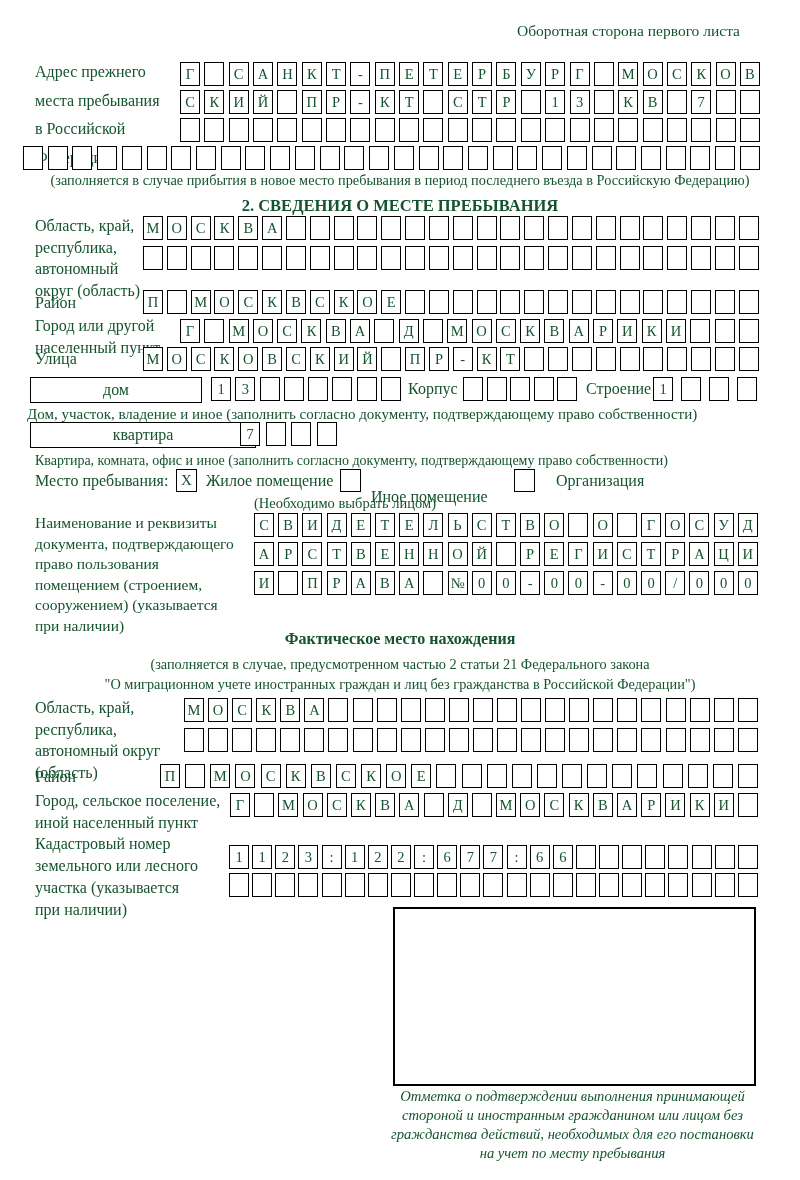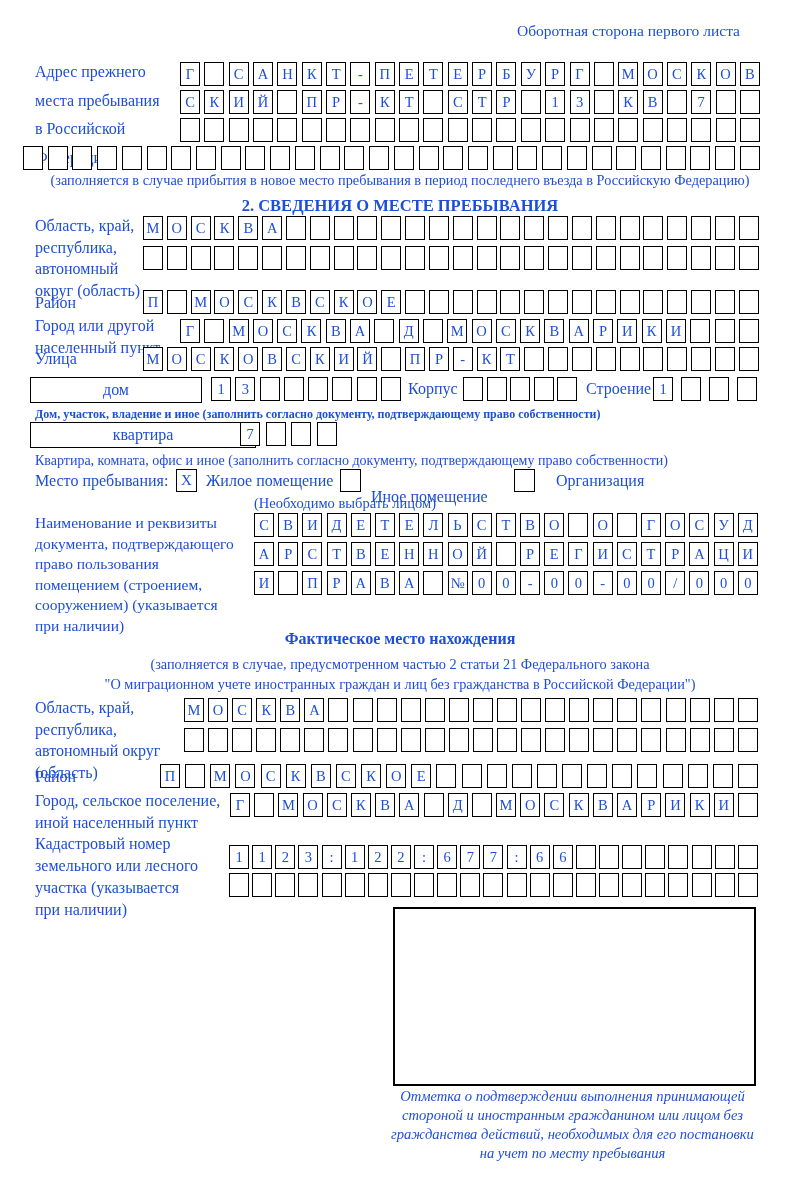--- a/index.html
+++ b/index.html
@@ -1,16 +1,16 @@
 <!DOCTYPE html>
 <html><head>
 <meta charset="utf-8">
 <style>
   html,body{margin:0;padding:0;background:#fff;}
-  .page{position:relative;width:800px;height:1180px;background:#fff;color:#1d4ed8;
+  .page{position:relative;width:800px;height:1180px;background:#fff;color:#14532d;
         font-family:"Liberation Serif","DejaVu Serif",serif;overflow:hidden;}
   .abs{position:absolute;}
   .hdr{position:absolute;top:22px;right:60px;font-size:15.5px;}
   .lbl{position:absolute;font-size:16px;line-height:21.5px;white-space:pre-line;}
   .lbl.tall{line-height:28.5px;}
   .lbl.doc{font-size:15.5px;line-height:20.5px;}
   .cellrow{position:absolute;display:flex;justify-content:space-between;}
   .cell{flex:0 0 20px;width:20px;height:24px;border:1.5px solid #000;box-sizing:border-box;
         display:flex;align-items:center;justify-content:center;
         font-size:14.5px;line-height:1;background:#fff;}
@@ -318,21 +318,21 @@
       <span class="cell"></span>
       <span class="cell"></span>
     </div>
   <div class="inline-lbl" style="left:586px;top:380px;">Строение</div>
   <div class="cellrow" style="left:653px;top:377px;width:104px;">
       <span class="cell">1</span>
       <span class="cell"></span>
       <span class="cell"></span>
       <span class="cell"></span>
     </div>
-  <div class="lbl" style="left:35px;top:404px;font-size:12px;font-weight:bold;">Дом, участок, владение и иное (заполнить согласно документу, подтверждающему право собственности)</div>
+  <div class="lbl" style="left:27px;top:404px;font-size:15px;">Дом, участок, владение и иное (заполнить согласно документу, подтверждающему право собственности)</div>
 
   <div class="widebox" style="left:30px;top:422px;width:226px;height:26px;">квартира</div>
   <div class="cellrow" style="left:240px;top:422px;width:97px;">
       <span class="cell">7</span>
       <span class="cell"></span>
       <span class="cell"></span>
       <span class="cell"></span>
     </div>
   <div class="lbl" style="left:35px;top:450px;font-size:14px;">Квартира, комната, офис и иное (заполнить согласно документу, подтверждающему право собственности)</div>
 

